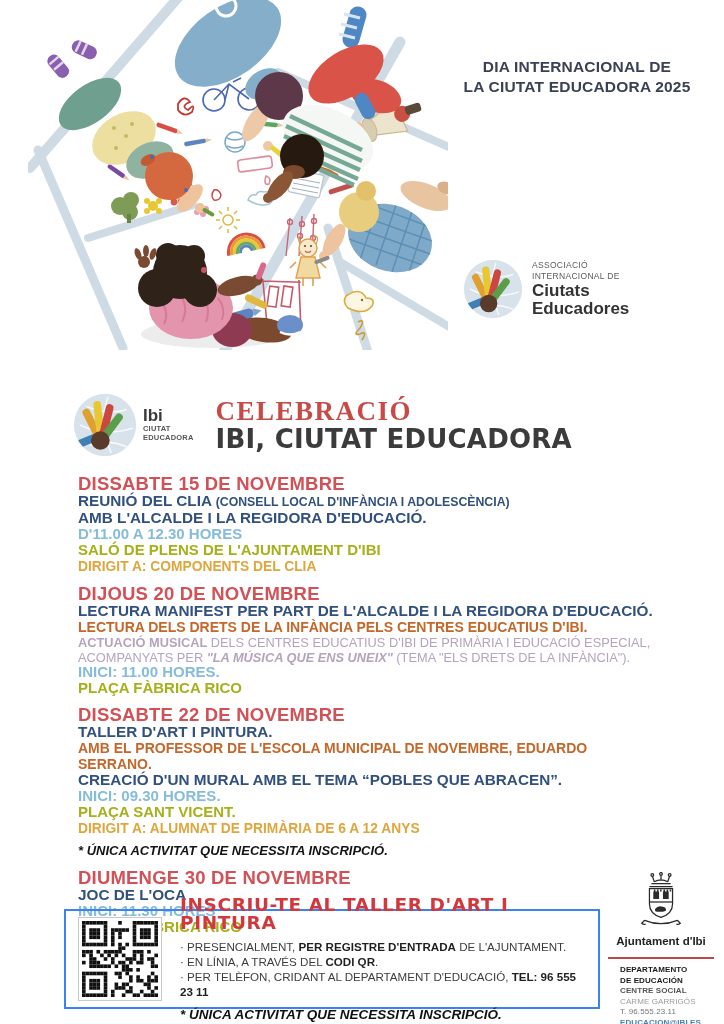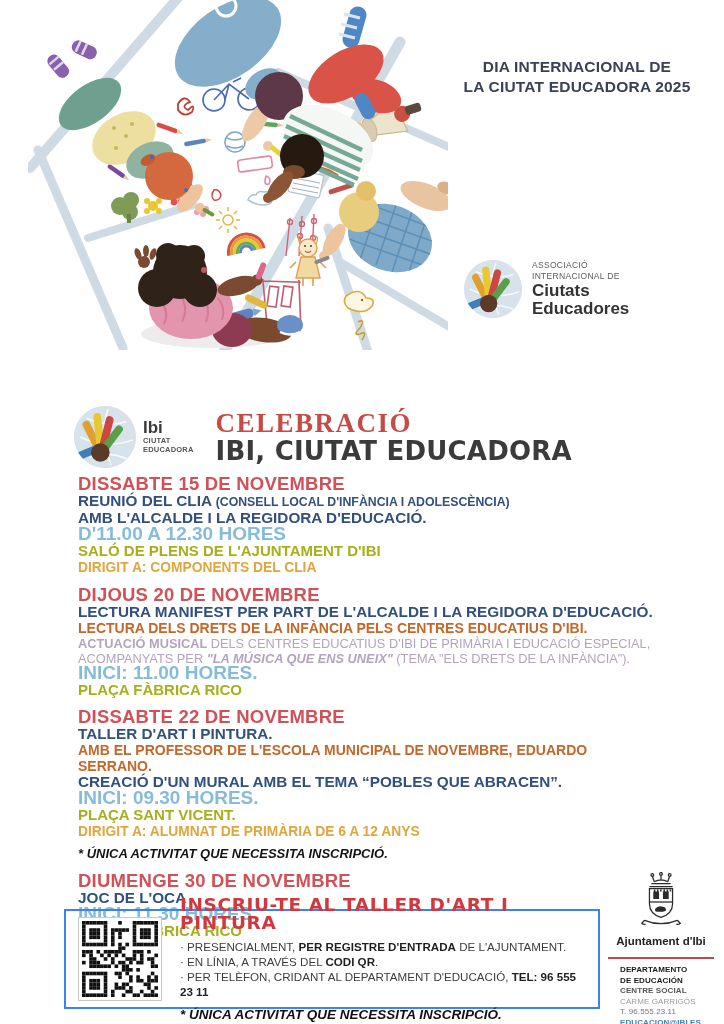--- a/index.html
+++ b/index.html
@@ -17,39 +17,39 @@
 
   
   .aice{position:absolute;left:464px;top:260px;display:flex;align-items:center;}
   .globe{border-radius:50%;background:#d7e2ea;overflow:hidden;flex:0 0 auto;}
   .aice .globe{width:58px;height:58px;}
   .aice-text{margin-left:10px;color:#5a5a5a;}
   .aice-small{font-size:8.5px;line-height:1.3;letter-spacing:.3px;}
   .aice-name{font-size:17px;font-weight:700;color:#333;line-height:1.05;}
 
   
-  .celebration{position:absolute;left:74px;top:394px;display:flex;align-items:center;margin-top:12px;}
+  .celebration{position:absolute;left:74px;top:394px;display:flex;align-items:center;}
   .ibi-logo{display:flex;align-items:center;}
   .ibi-logo .globe{width:62px;height:62px;}
   .ibi-text{margin-left:7px;color:#3a3a3a;}
   .ibi-name{font-size:17px;font-weight:700;line-height:.95;}
   .ibi-sub{font-size:7.5px;font-weight:700;color:#555;line-height:1.25;letter-spacing:.2px;}
   .celeb-titles{margin-left:22px;}
   .celeb-1{font-size:27px;font-weight:700;color:#c64a45;letter-spacing:1.5px;line-height:1.05;font-family:Liberation Serif, serif;}
   .celeb-2{font-family:"DejaVu Sans",sans-serif;font-size:26px;font-weight:700;color:#3b3b3b;
            letter-spacing:.2px;line-height:1.1;}
 
   
   .events{position:absolute;left:78px;top:474px;width:580px;}
   .ev{margin-bottom:9px;}
   .ev-date{font-size:18.5px;font-weight:800;color:#d15157;line-height:19px;letter-spacing:.2px;}
   .ev-line{line-height:16px;}
   .s-blue{font-size:15.3px;font-weight:800;color:#31507e;}
   .s-blue-sm{font-size:12.3px;font-weight:800;color:#31507e;}
-  .s-time{font-size:19px;font-weight:700;color:#85bcd9;}
+  .s-time{font-size:15px;font-weight:700;color:#85bcd9;}
   .s-place{font-size:15px;font-weight:700;color:#a6b01b;}
   .s-aud{font-size:13.8px;font-weight:700;color:#dfa63e;}
   .s-orange{font-size:14px;font-weight:700;color:#c4672a;}
   .s-mauve{font-size:12.8px;font-weight:500;color:#b5a3bd;}
   .s-mauve-b{font-size:12.8px;font-weight:800;color:#b5a3bd;}
   .s-mauve-bi{font-size:12.8px;font-weight:800;font-style:italic;color:#b5a3bd;}
   .s-note{font-size:13px;font-weight:700;font-style:italic;color:#141414;}
   .ev-line.is-note{margin-top:5px;}
   .ev-line.is-mauve{line-height:13.5px;}
 

